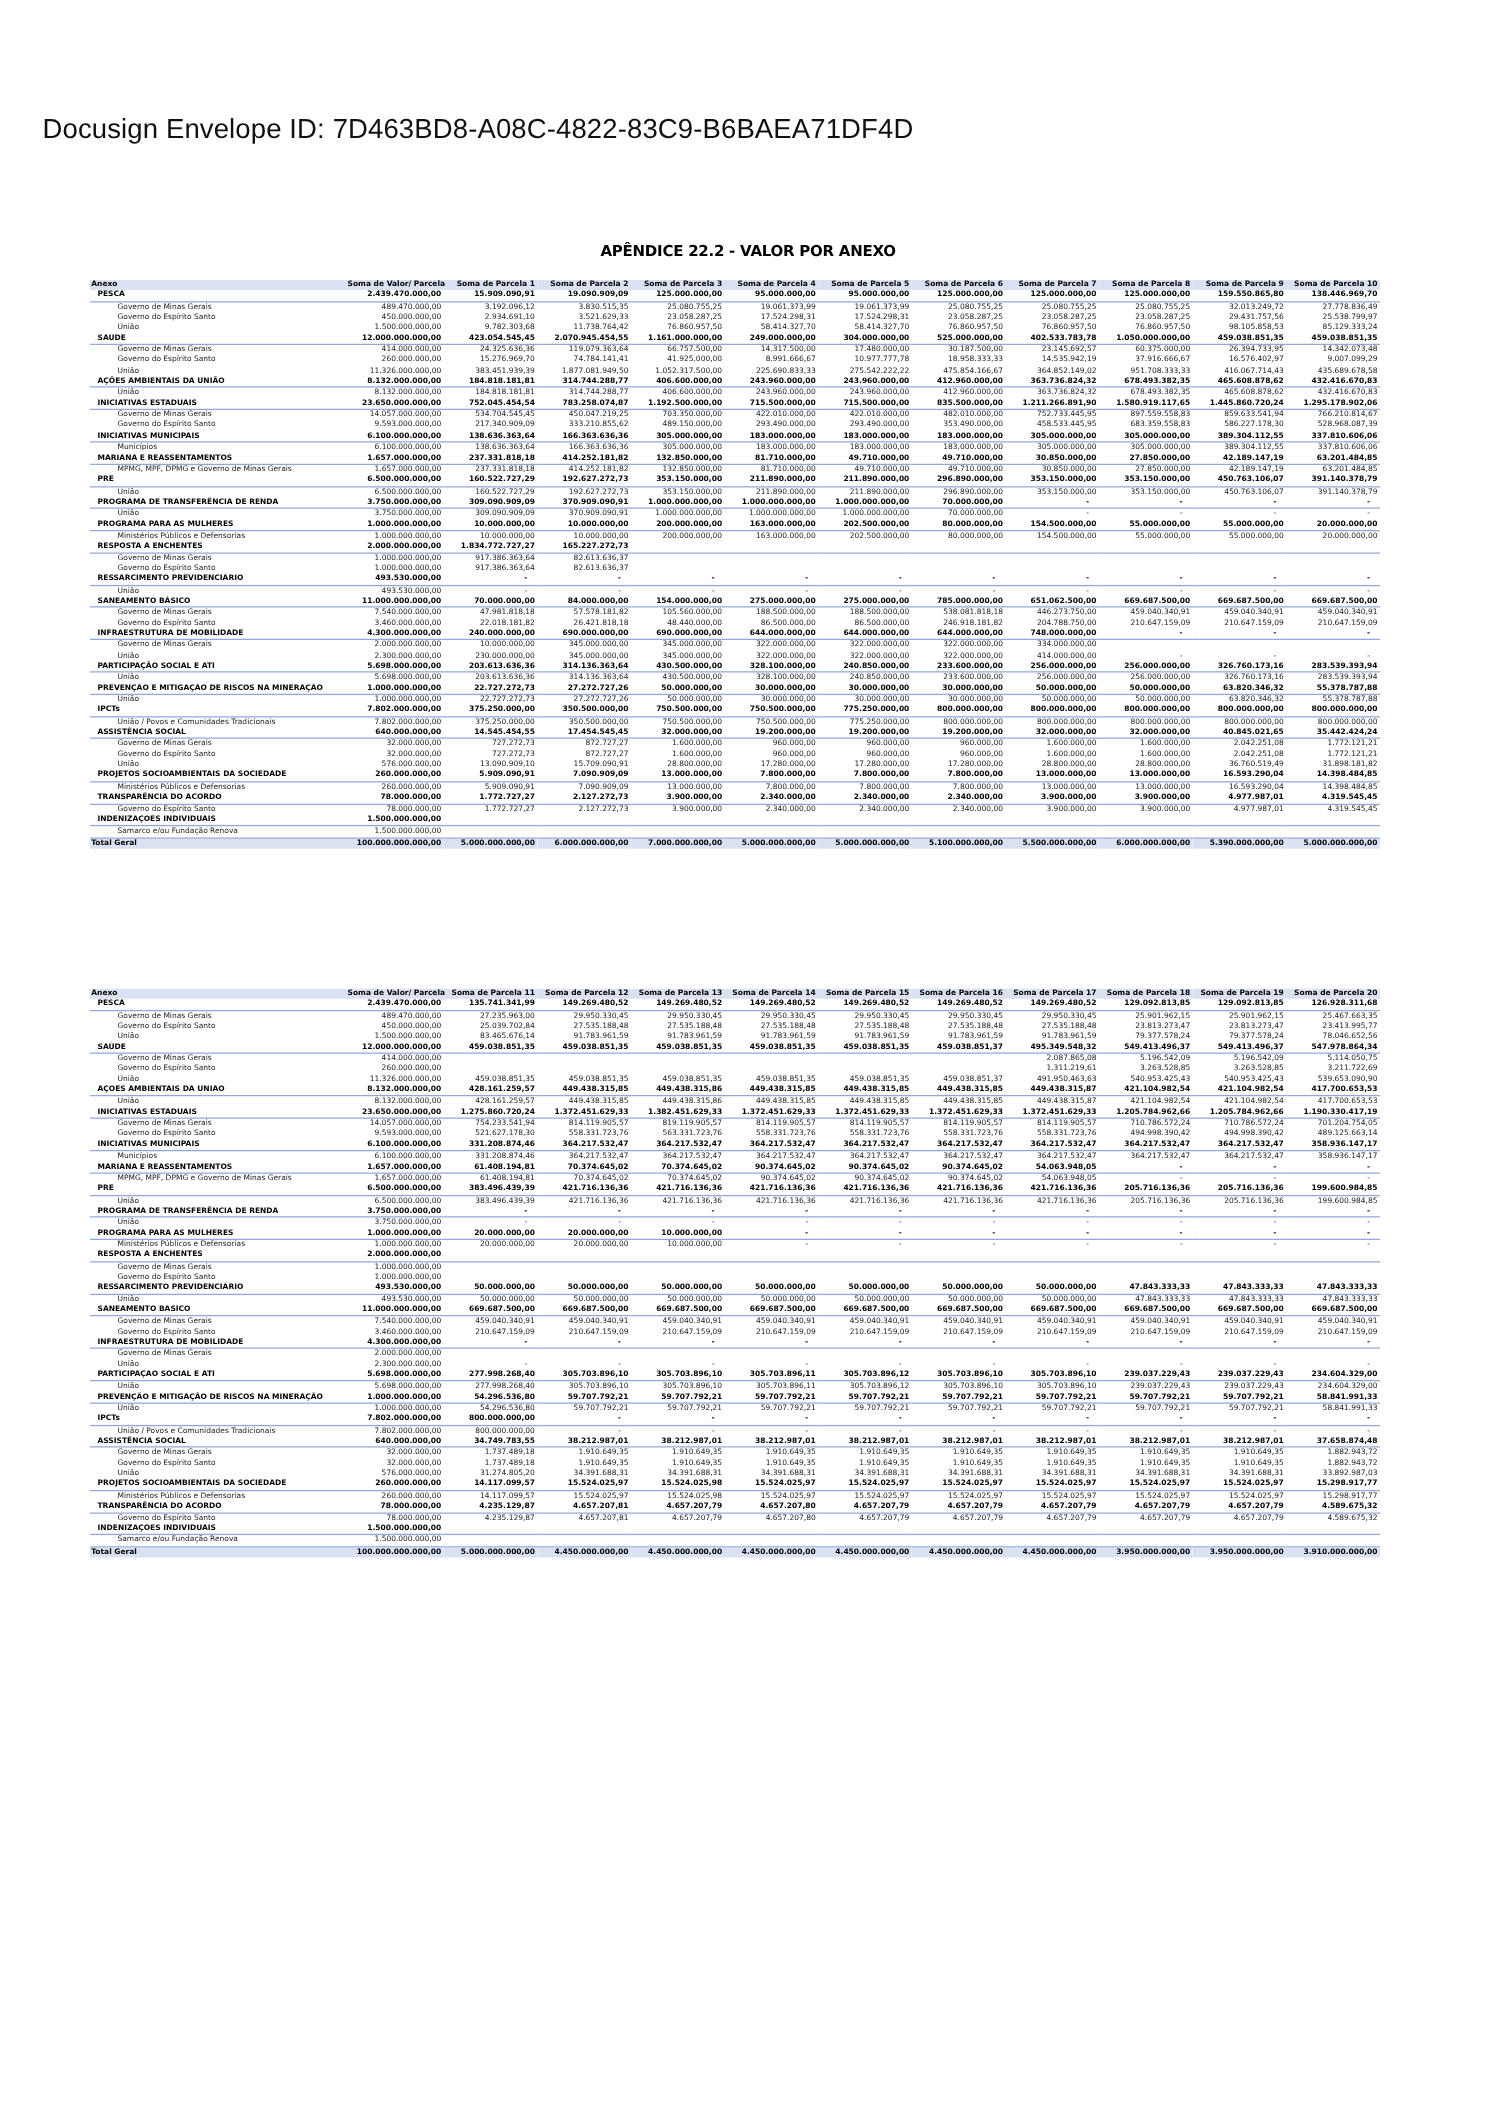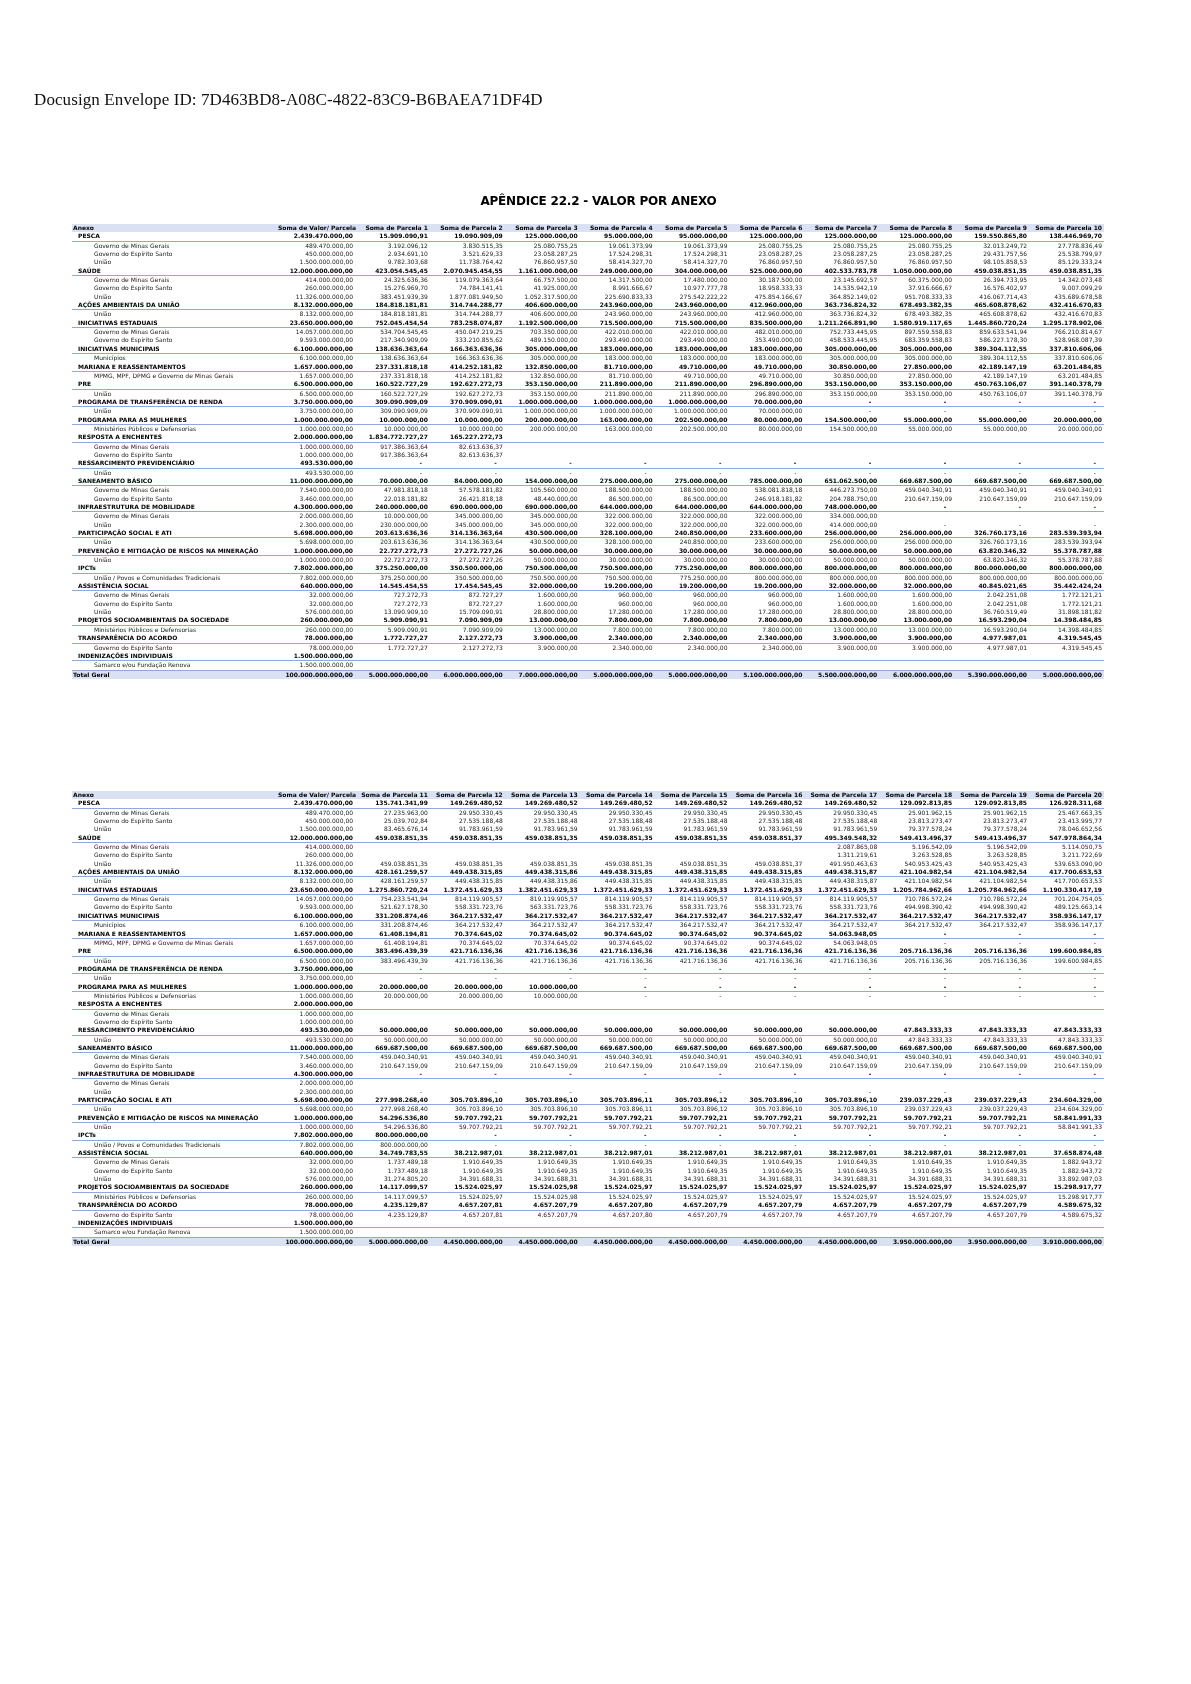--- a/index.html
+++ b/index.html
@@ -1,17 +1,17 @@
 <!DOCTYPE html>
 <html><head>
 <meta charset="utf-8">
 <style>
   html,body{margin:0;padding:0;background:#ffffff;}
   body{width:1191px;height:1684px;position:relative;overflow:hidden;font-family:"Liberation Sans",sans-serif;color:#000;}
-  .envelope{position:absolute;left:34px;top:90px;font-family:Liberation Serif, serif;font-size:17px;color:#111;letter-spacing:0.1px;}
+  .envelope{position:absolute;left:34px;top:90px;font-family:Liberation Sans, sans-serif;font-size:22px;color:#111;letter-spacing:0.1px;}
   .title{position:absolute;left:0;width:1191px;top:194px;text-align:center;font-family:"DejaVu Sans",sans-serif;font-weight:bold;font-size:12px;letter-spacing:-0.2px;padding-left:6px;box-sizing:border-box;}
   .tbl-wrap{position:absolute;left:72px;width:1032px;}
   #t1{top:224px;}
   #t2{top:791px;}
   table{border-collapse:collapse;width:100%;table-layout:fixed;font-family:"DejaVu Sans",sans-serif;font-size:6px;line-height:8.35px;}
   col.c-label{width:204px;}
   col.c-total{width:79px;}
   col.c-num{width:74.9px;}
   th{background:#d9e1f2;font-weight:bold;text-align:right;padding:0 2px;white-space:nowrap;height:8px;}
   th.lbl{text-align:left;padding-left:1px;}

